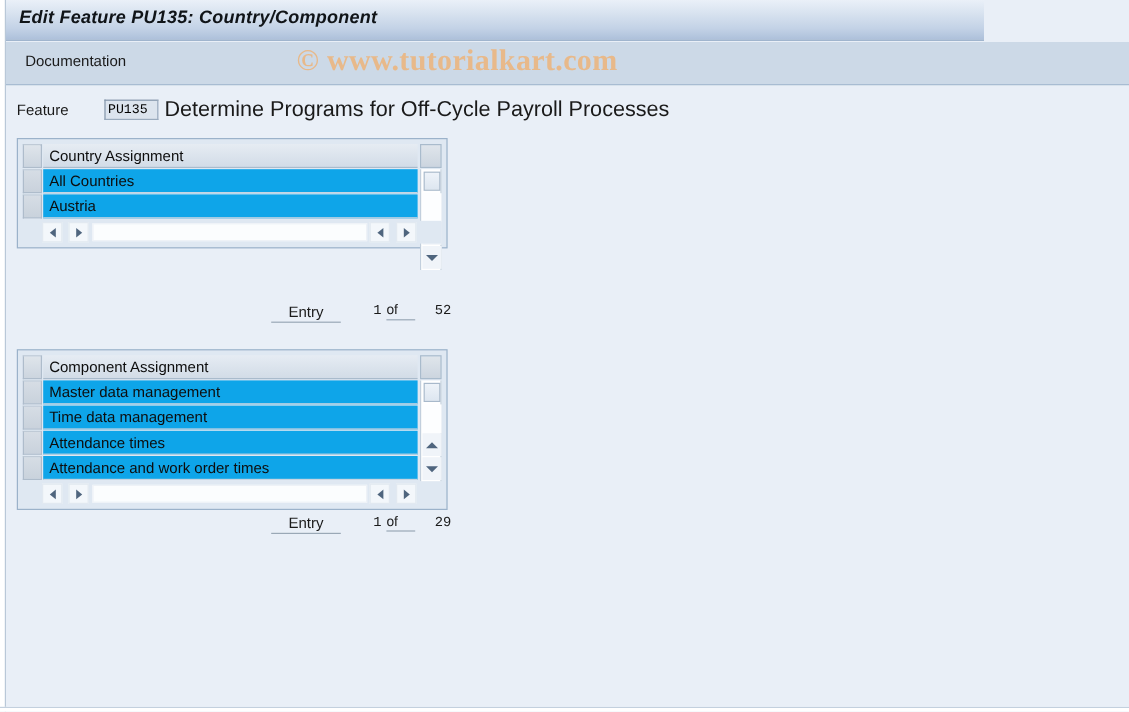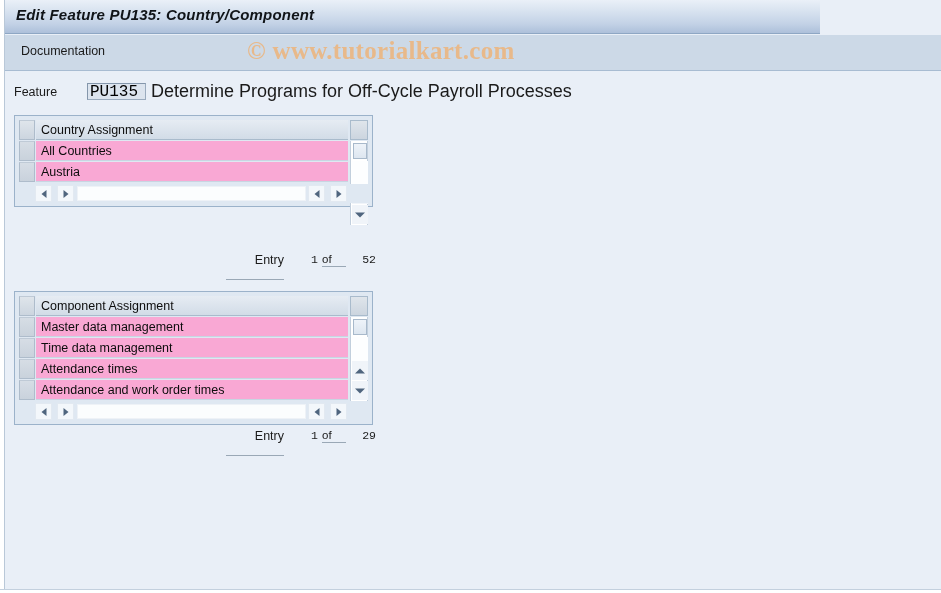--- a/index.html
+++ b/index.html
@@ -123,26 +123,26 @@
   .feature-label {
     display: inline-block;
     width: 73px;
     font-size: 12.5px;
     color: #1a1a1a;
     vertical-align: middle;
   }
   .feature-input {
     display: inline-block;
     vertical-align: middle;
-    width: 59px;
+    width: 45px;
     height: 17px;
     line-height: 17px;
     padding: 0 2px;
     font-family: "Liberation Mono", monospace;
-    font-size: 16px;
+    font-size: 11px;
     color: #000;
     background: #dce4ee;
     border: 1px solid #9aabbe;
     border-top-color: #8496ab;
     border-left-color: #8496ab;
     box-sizing: border-box;
     text-align: left;
   }
   .feature-desc {
     display: inline-block;
@@ -191,21 +191,21 @@
   .cell {
     position: absolute;
     left: 17px;
     top: 0;
     width: 312px;
     height: 20px;
     line-height: 20px;
     padding-left: 5px;
     font-size: 12.5px;
     color: #0d0d0d;
-    background: #f9a8d4;
+    background: #0ea5e9;
     border-bottom: 1px solid #c8d5e2;
     box-sizing: border-box;
     overflow: hidden;
     text-overflow: ellipsis;
   }
   
   .grid-row.header .rowsel {
     background: linear-gradient(to bottom, #dfe5eb 0%, #ccd5df 100%);
   }
   .grid-row.header .cell {
@@ -340,23 +340,23 @@
     height: 18px;
     white-space: nowrap;
     font-size: 12.5px;
     color: #1a1a1a;
   }
   .entry-label {
     position: absolute;
     left: 0;
     top: 0;
     width: 58px;
-    text-align: right;
+    text-align: center;
     border-bottom: 1px solid #9aa8b6;
-    padding-bottom: 12px;
+    padding-bottom: 1px;
   }
   .entry-num {
     position: absolute;
     left: 76px;
     top: 0;
     width: 16px;
     text-align: right;
     font-family: "Liberation Mono", monospace;
     font-size: 11.5px;
   }

